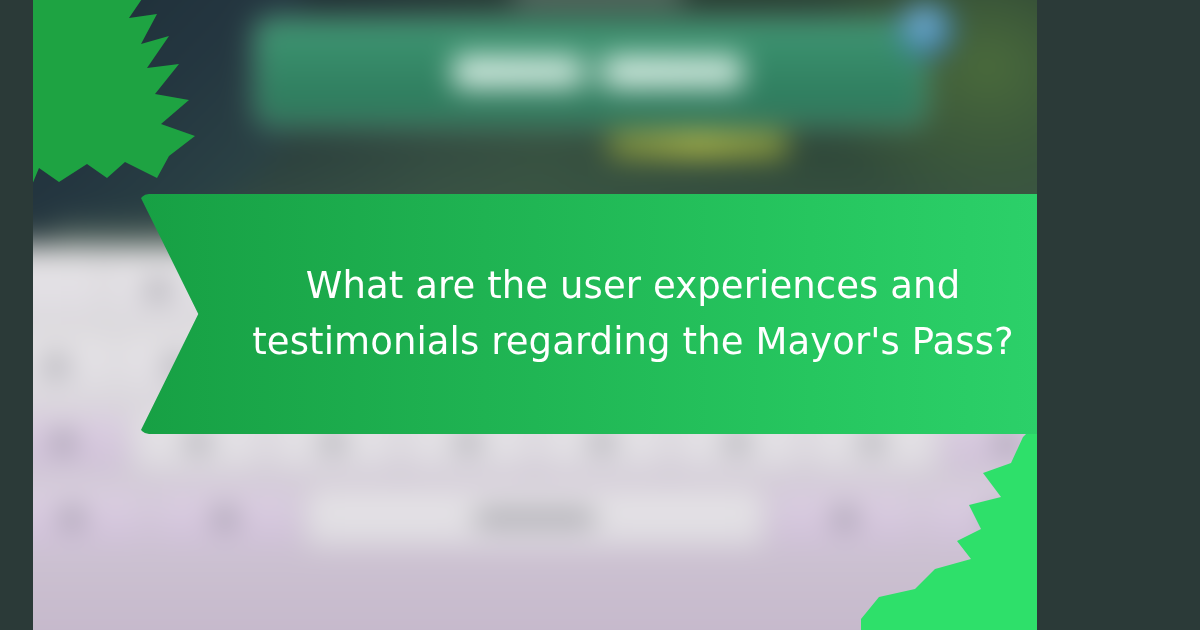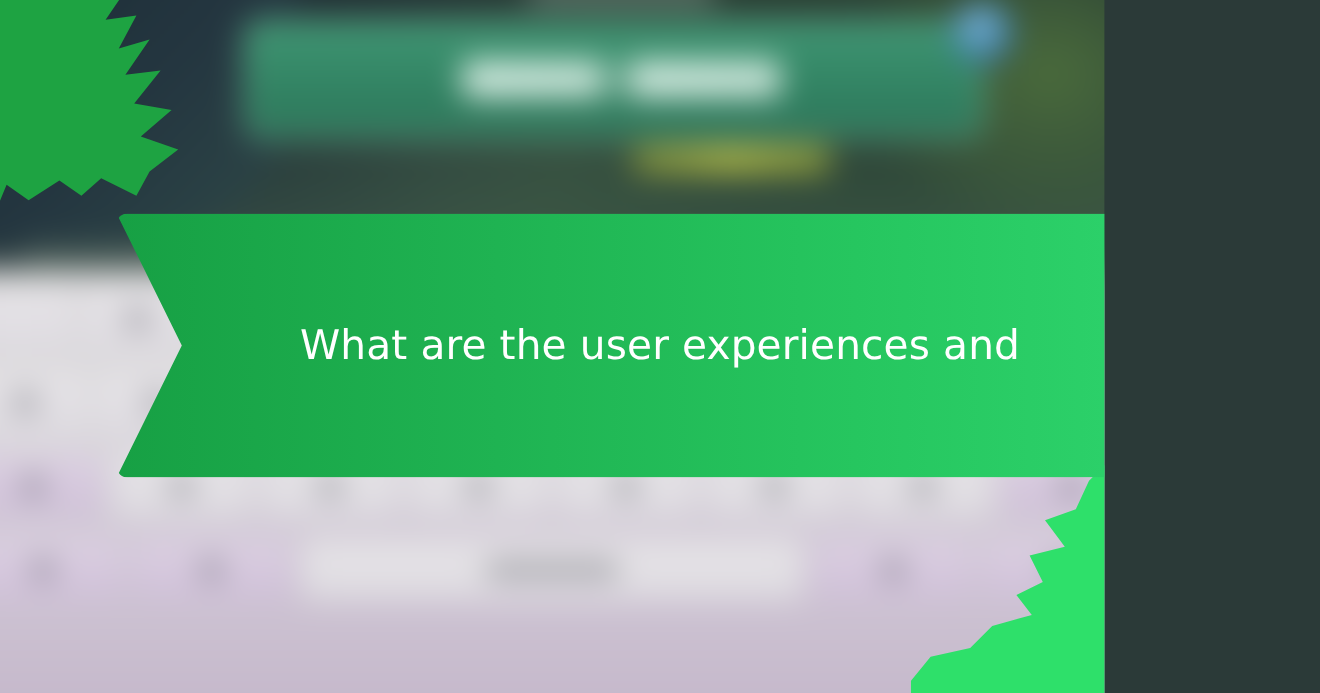--- a/index.html
+++ b/index.html
@@ -8,20 +8,21 @@
     width:1200px; height:630px;
     overflow:hidden;
     background:#2b3a38;
     font-family:"DejaVu Sans", sans-serif;
   }
 
   #stage {
     position:relative;
     width:1004px; height:630px;
     overflow:hidden;
+    margin-left:33px;
   }
 
   
   #bg {
     position:absolute; inset:-40px;
     filter: blur(14px);
   }
 
   
   .bg-top {
@@ -209,16 +210,17 @@
 
   <svg class="torn" id="torn-right" viewBox="0 0 180 215" preserveAspectRatio="none">
     <path d="M180,0 L162,18 L150,44 L122,54 L140,78 L108,86 L120,110
              L96,122 L110,140 L74,150 L54,170 L18,178 L0,200 L0,215 L180,215 Z" fill="#2ee06a"></path>
   </svg>
 
   <div id="banner">
     <div class="shape"></div>
     <div class="text">
       <div class="line">What are the user experiences and</div>
+      <div class="line">testimonials regarding the Mayor's Pass?</div>
     </div>
   </div>
 
 </div>
 
 </body></html>

